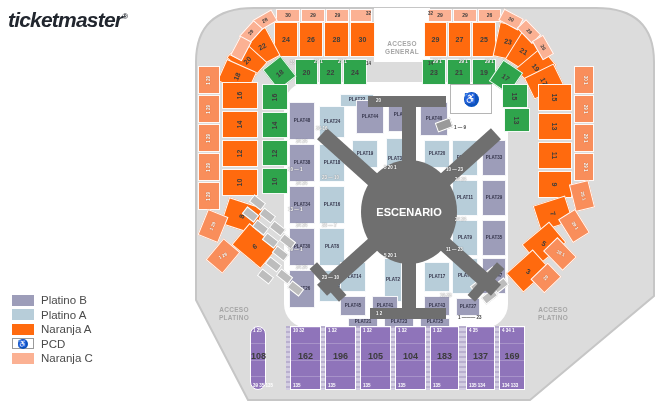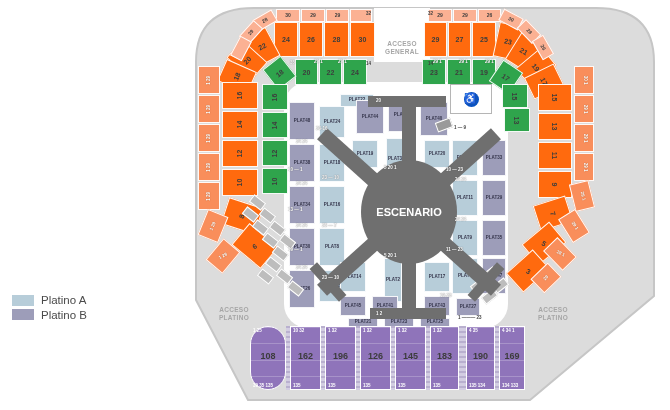--- a/index.html
+++ b/index.html
@@ -53,20 +53,23 @@
 <body>
 
 <div id="screen">
 
   <svg id="base-svg" width="670" height="410" viewBox="0 0 670 410">
     <path d="M196,62 Q196,8 254,8 L596,8 Q654,8 654,62 L654,296 L530,400 L248,400 L196,300 Z" fill="#dcdcdc" stroke="#c6c6c6" stroke-width="2"></path>
     <rect x="284" y="82" width="224" height="246" rx="24" fill="#ffffff"></rect>
     <rect x="374" y="8" width="56" height="54" fill="#ffffff"></rect>
   </svg>
 
+  <div id="logo">
+    <span>ticketmaster</span><sup>®</sup>
+  </div>
 
   <div id="rings-layer">
       <div class="sec" style="left: 274px; top: 22px; width: 24px; height: 35px; background: rgb(255, 106, 14); font-size: 7px;">
         <span>24</span>
       </div>
       <div class="sec" style="left: 299px; top: 22px; width: 24px; height: 35px; background: rgb(255, 106, 14); font-size: 7px;">
         <span>26</span>
       </div>
       <div class="sec" style="left: 324px; top: 22px; width: 25px; height: 35px; background: rgb(255, 106, 14); font-size: 7px;">
         <span>28</span>
@@ -390,53 +393,53 @@
       <div class="suite" style="left: 277px; top: 272px; width: 15px; height: 9px; background: rgb(189, 189, 189); transform: rotate(38deg);"></div>
       <div class="suite" style="left: 288px; top: 284px; width: 15px; height: 9px; background: rgb(189, 189, 189); transform: rotate(38deg);"></div>
       <div class="suite" style="left: 258px; top: 272px; width: 15px; height: 9px; background: rgb(189, 189, 189); transform: rotate(38deg);"></div>
       <div class="suite" style="left: 482px; top: 270px; width: 15px; height: 9px; background: rgb(189, 189, 189); transform: rotate(-38deg);"></div>
       <div class="suite" style="left: 493px; top: 281px; width: 15px; height: 9px; background: rgb(189, 189, 189); transform: rotate(-38deg);"></div>
       <div class="suite" style="left: 471px; top: 281px; width: 15px; height: 9px; background: rgb(189, 189, 189); transform: rotate(-38deg);"></div>
       <div class="suite" style="left: 482px; top: 292px; width: 15px; height: 9px; background: rgb(189, 189, 189); transform: rotate(-38deg);"></div>
       <div class="suite" style="left: 436px; top: 120px; width: 16px; height: 10px; background: rgb(154, 154, 154); transform: rotate(-20deg);"></div>
     </div>
   <div id="purple-layer">
-      <div class="pur" style="left: 250px; width: 36px; border-radius: 18px;">
+      <div class="pur" style="left: 250px; width: 16px; border-radius: 18px;">
         <div class="tm">1 25</div>
         <div class="num">108</div>
         <div class="bm">39 35 135</div>
       </div>
       <div class="pur" style="left: 290px; width: 31px;">
         <div class="tm">10 32</div>
         <div class="num">162</div>
         <div class="bm">135</div>
       </div>
       <div class="pur" style="left: 325px; width: 31px;">
         <div class="tm">1 32</div>
         <div class="num">196</div>
         <div class="bm">135</div>
       </div>
       <div class="pur" style="left: 360px; width: 31px;">
         <div class="tm">1 32</div>
-        <div class="num">126</div>
+        <div class="num">105</div>
         <div class="bm">135</div>
       </div>
       <div class="pur" style="left: 395px; width: 31px;">
         <div class="tm">1 32</div>
-        <div class="num">145</div>
+        <div class="num">104</div>
         <div class="bm">135</div>
       </div>
       <div class="pur" style="left: 430px; width: 29px;">
         <div class="tm">1 32</div>
         <div class="num">183</div>
         <div class="bm">135</div>
       </div>
       <div class="pur" style="left: 466px; width: 29px;">
         <div class="tm">4 35</div>
-        <div class="num">190</div>
+        <div class="num">137</div>
         <div class="bm">135 134</div>
       </div>
       <div class="pur" style="left: 499px; width: 26px;">
         <div class="tm">4 34 1</div>
         <div class="num">169</div>
         <div class="bm">134 133</div>
       </div>
       <div class="stair" style="left: 286px; width: 4px;"></div>
       <div class="stair" style="left: 321px; width: 4px;"></div>
       <div class="stair" style="left: 356px; width: 4px;"></div>
@@ -508,22 +511,36 @@
     <div>ACCESO</div>
     <div>PLATINO</div>
   </div>
   <div class="access" style="left:524px;top:306px;width:58px;font-size:6.5px;letter-spacing:0.3px;">
     <div>ACCESO</div>
     <div>PLATINO</div>
   </div>
 
   <div id="legend">
       <div class="lg-row">
+        <span class="lg-sw" style="background: rgb(157, 157, 185);"></span>
+        <span class="lg-label">Platino B</span>
+      </div>
+      <div class="lg-row">
         <span class="lg-sw" style="background: rgb(183, 205, 217);"></span>
         <span class="lg-label">Platino A</span>
       </div>
       <div class="lg-row">
-        <span class="lg-sw" style="background: rgb(157, 157, 185);"></span>
-        <span class="lg-label">Platino B</span>
+        <span class="lg-sw" style="background: rgb(255, 106, 14);"></span>
+        <span class="lg-label">Naranja A</span>
+      </div>
+      <div class="lg-row">
+        <span class="lg-sw lg-pcd">
+          <span class="pcd-dot">♿</span>
+        </span>
+        <span class="lg-label">PCD</span>
+      </div>
+      <div class="lg-row">
+        <span class="lg-sw" style="background: rgb(251, 177, 147);"></span>
+        <span class="lg-label">Naranja C</span>
       </div>
     </div>
 
 </div>
 
 </body></html>

